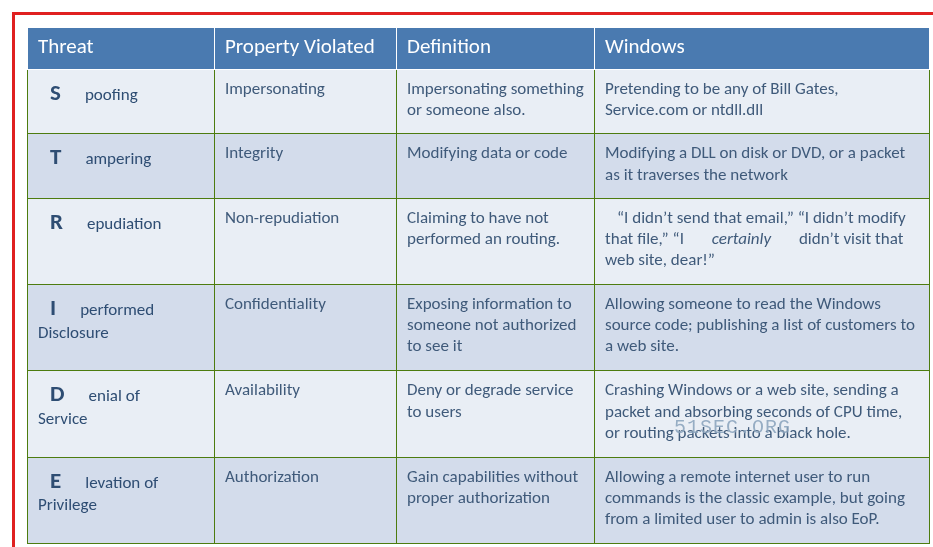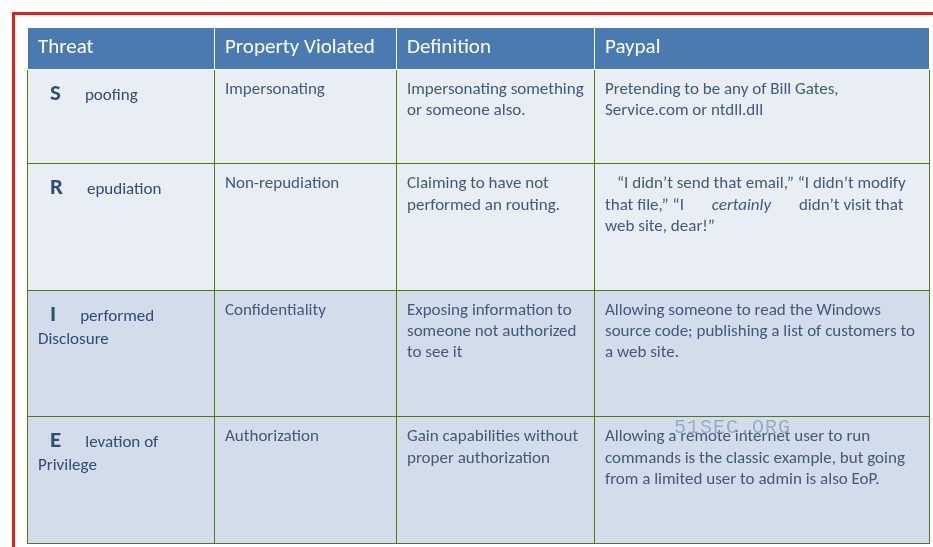--- a/index.html
+++ b/index.html
@@ -70,47 +70,59 @@
     <col class="c-threat">
       <col class="c-property">
       <col class="c-def">
       <col class="c-example">
   </colgroup>
   <thead>
     <tr>
       <th>Threat</th>
       <th>Property Violated</th>
       <th>Definition</th>
-      <th>Paypal</th>
+      <th>Windows</th>
     </tr>
   </thead>
   <tbody>
 
     <tr class="band-a">
       <td class="threat-cell"><span class="cap">S</span><span>poofing</span></td>
       <td>Impersonating</td>
       <td>Impersonating something or someone also.</td>
       <td>Pretending to be any of Bill Gates, Service.com or ntdll.dll</td>
     </tr>
 
+    <tr class="band-b">
+      <td class="threat-cell"><span class="cap">T</span><span>ampering</span></td>
+      <td>Integrity</td>
+      <td>Modifying data or code</td>
+      <td>Modifying a DLL on disk or DVD, or a packet as it traverses the network</td>
+    </tr>
 
     <tr class="band-a">
       <td class="threat-cell"><span class="cap">R</span><span>epudiation</span></td>
       <td>Non-repudiation</td>
       <td>Claiming to have not performed an routing.</td>
       <td><span>“I didn’t send that email,” “I didn’t modify that file,” “I </span><span class="italic">certainly</span><span> didn’t visit that web site, dear!”</span></td>
     </tr>
 
     <tr class="band-b">
       <td class="threat-cell"><span class="cap">I</span><span>performed Disclosure</span></td>
       <td>Confidentiality</td>
       <td>Exposing information to someone not authorized to see it</td>
       <td>Allowing someone to read the Windows source code; publishing a list of customers to a web site.</td>
     </tr>
 
+    <tr class="band-a">
+      <td class="threat-cell"><span class="cap">D</span><span>enial of Service</span></td>
+      <td>Availability</td>
+      <td>Deny or degrade service to users</td>
+      <td>Crashing Windows or a web site, sending a packet and absorbing seconds of CPU time, or routing packets into a black hole.</td>
+    </tr>
 
     <tr class="band-b">
       <td class="threat-cell"><span class="cap">E</span><span>levation of Privilege</span></td>
       <td>Authorization</td>
       <td>Gain capabilities without proper authorization</td>
       <td>Allowing a remote internet user to run commands is the classic example, but going from a limited user to admin is also EoP.</td>
     </tr>
 
   </tbody>
 </table>

